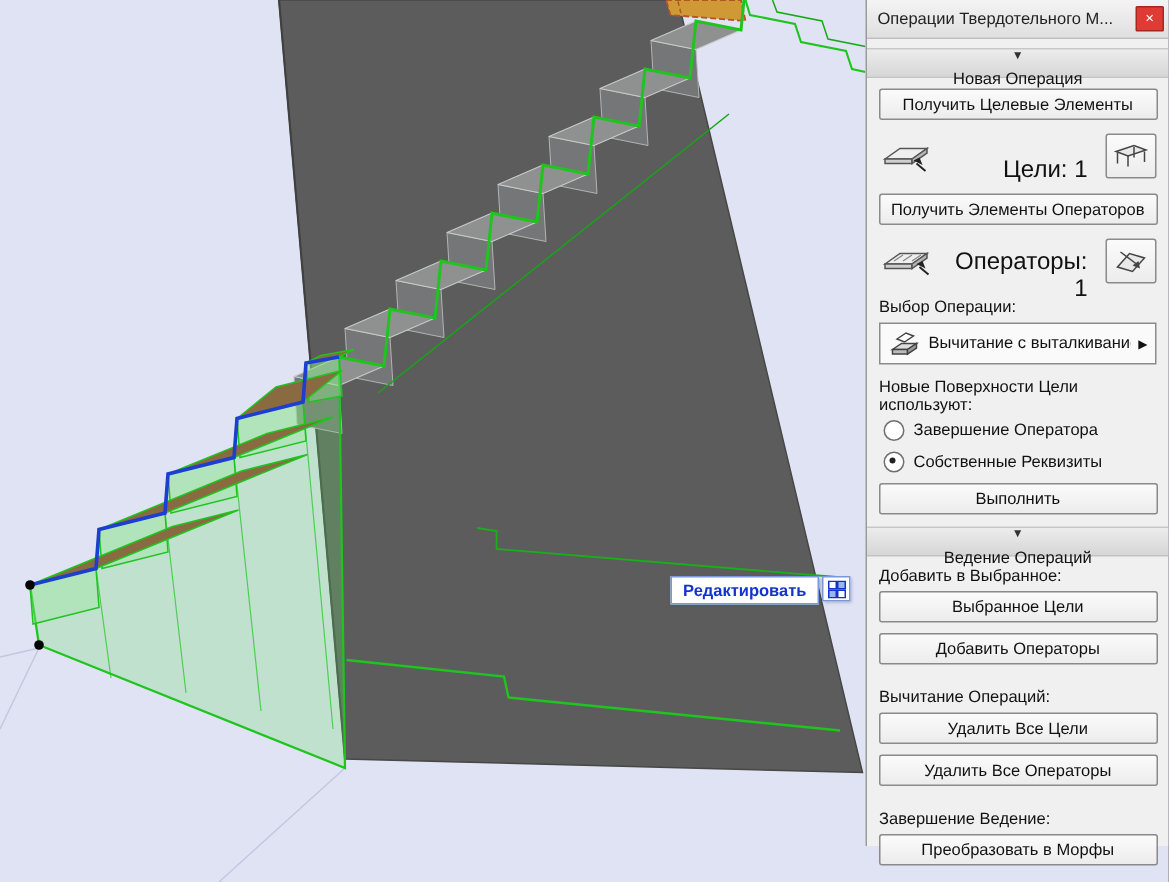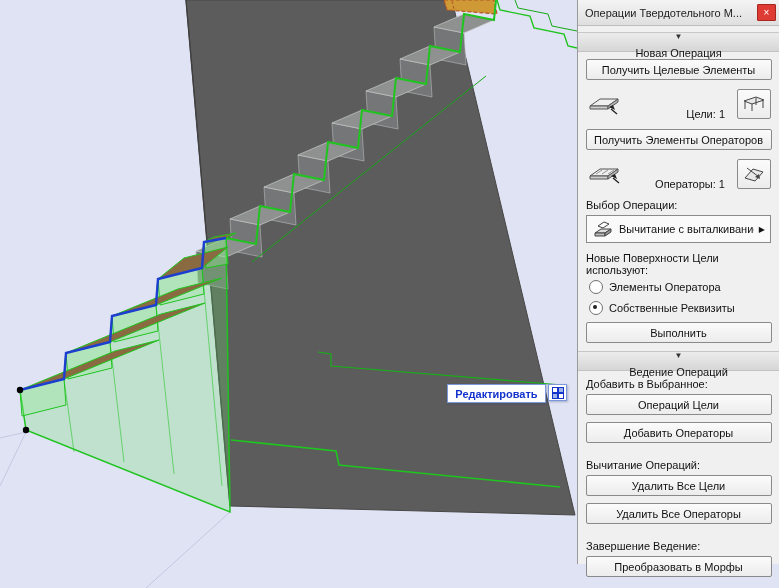--- a/index.html
+++ b/index.html
@@ -28,21 +28,21 @@
   .sect{height:18px;background:linear-gradient(#ececec,#d6d6d6);border-top:1px solid #c7c7c7;
        border-bottom:1px solid #c2c2c2;display:flex;align-items:center;gap:6px;padding:0 7px;
        margin:2px 0 7px;cursor:pointer;flex-direction:column;}
   .tri{font-size:8px;color:#333;line-height:1;}
   .tri::before{content:"▼";}
   .btn{display:block;width:186px;margin:0 auto 7px;height:21px;background:linear-gradient(#fbfbfb,#ececec);
        border:1px solid #8a8a8a;border-radius:2px;font-size:11px;color:#111;
        font-family:"Liberation Sans",sans-serif;padding:0;cursor:pointer;}
   .pickrow{display:flex;align-items:center;margin:2px 8px 8px;height:34px;}
   .picticon{width:44px;display:flex;align-items:center;}
-  .cnt{flex:1;text-align:right;font-size:11px;padding-right:12px;margin-top:20px;}
+  .cnt{flex:1;text-align:right;font-size:16px;padding-right:12px;margin-top:20px;}
   .iconbtn{width:34px;height:30px;background:linear-gradient(#fbfbfb,#ececec);border:1px solid #8a8a8a;
        border-radius:2px;display:flex;align-items:center;justify-content:center;padding:0;cursor:pointer;}
   .lbl{font-size:11px;margin:3px 8px 4px;color:#111;}
   .opselect{margin:0 8px 9px;height:26px;border:1px solid #8a8a8a;background:#fafafa;display:flex;
        align-items:center;padding:0 5px;gap:5px;cursor:pointer;}
   .opval{font-size:11px;flex:1;white-space:nowrap;overflow:hidden;}
   .flyarrow{font-size:8px;color:#111;}
   .flyarrow::before{content:"▶";}
   .radio{display:flex;align-items:center;gap:6px;margin:0 11px 7px;font-size:11px;cursor:pointer;}
   .rb{width:12px;height:12px;border:1px solid #707070;border-radius:50%;background:#fff;
@@ -218,36 +218,36 @@
           <path d="M6 7 L12 3 L17 5 L11 9 Z" fill="#fff" stroke="#444"></path>
         </svg>
         <span class="opval">Вычитание с выталкивание...</span>
         <span class="flyarrow"></span>
       </div>
 
       <div class="lbl">Новые Поверхности Цели используют:</div>
 
       <label class="radio">
         <span class="rb"></span>
-        <span>Элементы Оператора</span>
+        <span>Завершение Оператора</span>
       </label>
       <label class="radio">
         <span class="rb checked"></span>
         <span>Собственные Реквизиты</span>
       </label>
 
       <button class="btn">Выполнить</button>
 
       <div class="sect" style="margin-top:8px;">
         <span class="tri"></span>
         <span>Ведение Операций</span>
       </div>
 
       <div class="lbl">Добавить в Выбранное:</div>
-      <button class="btn">Операций Цели</button>
+      <button class="btn">Выбранное Цели</button>
       <button class="btn">Добавить Операторы</button>
 
       <div class="gap8"></div>
       <div class="lbl">Вычитание Операций:</div>
       <button class="btn">Удалить Все Цели</button>
       <button class="btn">Удалить Все Операторы</button>
 
       <div class="gap8"></div>
       <div class="lbl">Завершение Ведение:</div>
       <button class="btn">Преобразовать в Морфы</button>

